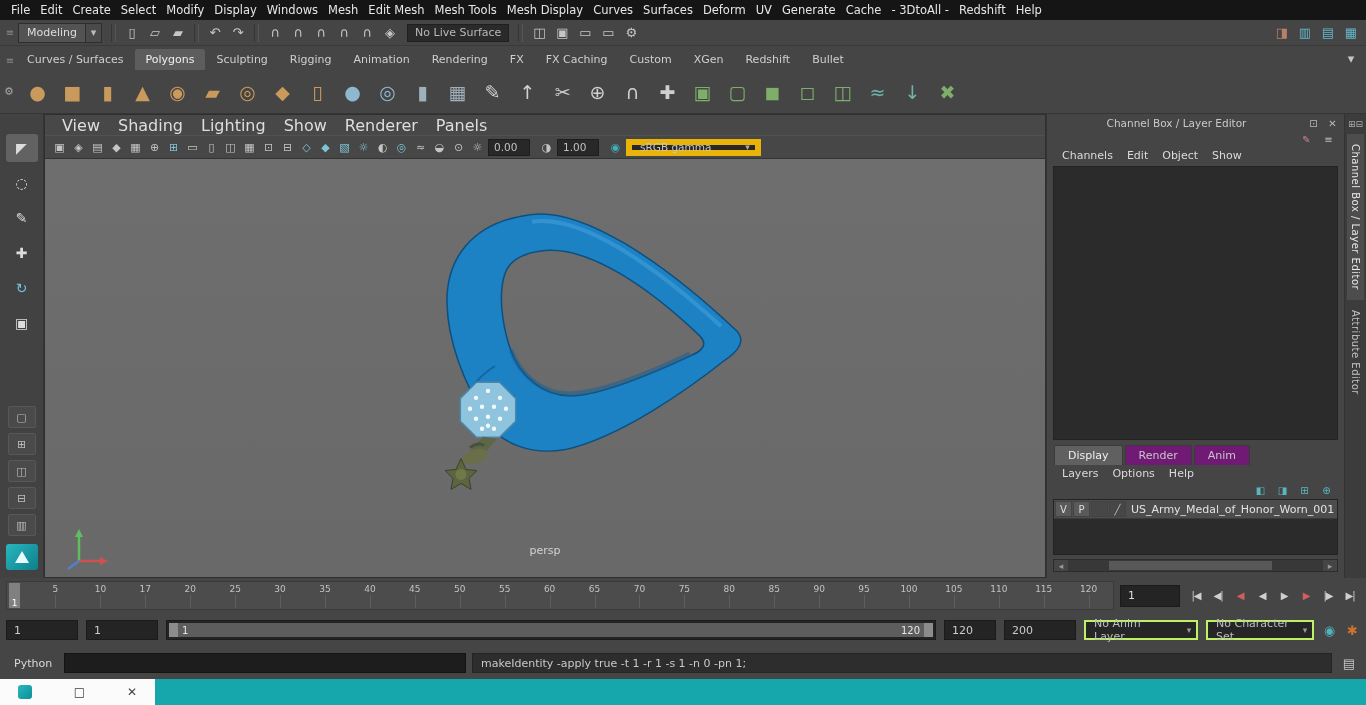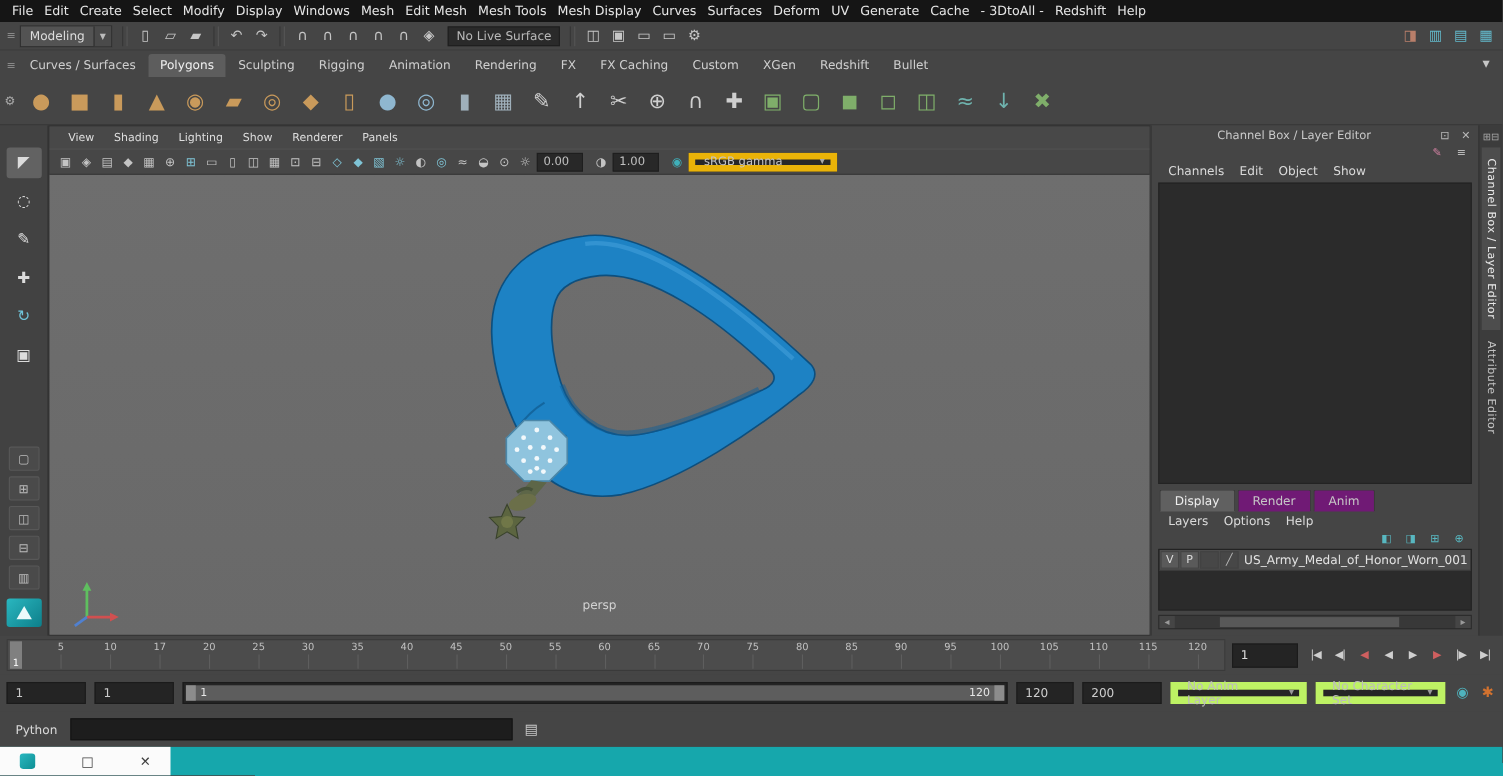--- a/index.html
+++ b/index.html
@@ -46,21 +46,21 @@
   .tool { width:32px; height:28px; display:flex; align-items:center; justify-content:center; font-size:14px; color:#dcdcdc; border-radius:3px; }
   .tool.active { background:#626262; }
   .laybtns { display:flex; flex-direction:column; gap:5px; align-items:center; }
   .laybtn { width:28px; height:22px; border:1px solid #585858; background:#4a4a4a; color:#bdbdbd; display:flex; align-items:center; justify-content:center; font-size:11px; border-radius:2px; }
   .mayalogo { width:32px; height:26px; margin:8px auto 8px; background:linear-gradient(135deg,#2ab7c0,#0d7f8a); border-radius:3px; display:flex; align-items:center; justify-content:center; }
   .tri { width:0; height:0; border-left:7px solid transparent; border-right:7px solid transparent; border-bottom:12px solid #eafafb; }
 
   
   .viewport { flex:1; display:flex; flex-direction:column; min-width:0; border:1px solid #2f2f2f; }
   .vpmenus { height:20px; background:#484848; display:flex; align-items:center; padding-left:8px; flex:none; }
-  .vpm { padding:0 9px; font-size:10px; color:#dedede; }
+  .vpm { padding:0 9px; font-size:16px; color:#dedede; }
   .vptoolbar { height:24px; background:#474747; border-top:1px solid #525252; border-bottom:1px solid #333; display:flex; align-items:center; padding:0 6px; gap:2px; flex:none; }
   .vicons { display:flex; align-items:center; gap:2px; }
   .vicon { width:17px; height:18px; display:flex; align-items:center; justify-content:center; font-size:11px; color:#c4c4c4; }
   .vfield { width:42px; height:17px; background:#282828; border:1px solid #1e1e1e; color:#c0c0c0; display:flex; align-items:center; padding:0 5px; font-size:10.5px; margin-right:6px; }
   .vdd { height:17px; background:#282828; border:6px solid #eab308; display:flex; align-items:center; }
   .vdd span:first-child { padding:0 8px; color:#c6c6c6; font-size:10.5px; width:108px; }
   .vdd .dd { width:15px; text-align:center; color:#aaa; font-size:9px; }
   .cm { color:#3fb0ba; }
   .canvas { flex:1; position:relative; background:linear-gradient(#6e6e6e,#696969); overflow:hidden; }
   .model { position:absolute; inset:0; width:100%; height:100%; }
@@ -115,21 +115,21 @@
   
   .rangerow { height:34px; background:#454545; display:flex; align-items:center; padding:0 6px; gap:8px; flex:none; }
   .rfield { height:20px; background:#242424; border:1px solid #1b1b1b; color:#ccc; display:flex; align-items:center; padding:0 7px; }
   .w72 { width:72px; } .w52 { width:52px; }
   .rslider { flex:1; height:20px; background:#242424; border:1px solid #1b1b1b; position:relative; }
   .rbar { position:absolute; inset:2px; background:#5d5d5d; }
   .rhandle { position:absolute; top:2px; bottom:2px; width:9px; background:#8c8c8c; }
   .rhandle.l { left:2px; } .rhandle.r { right:2px; }
   .rlab { position:absolute; top:2px; font-size:10px; color:#e6e6e6; line-height:16px; }
   .rlab.l { left:15px; } .rlab.r { right:15px; }
-  .rdd { height:20px; background:#262626; border:7px solid #bef264; display:flex; align-items:center; }
+  .rdd { height:20px; background:#262626; border:2px solid #bef264; display:flex; align-items:center; }
   .rdd span:first-child { padding:0 8px; color:#bdbdbd; }
   .rdd .dd { width:14px; color:#999; font-size:9px; text-align:center; }
   .wdd1 span:first-child { width:96px; } .wdd2 span:first-child { width:90px; }
   .ricons { display:flex; gap:8px; align-items:center; }
   .ricons .cbicon { font-size:13px; }
 
   
   .cmdrow { height:32px; background:#454545; display:flex; align-items:center; padding:0 6px; gap:6px; flex:none; }
   .cmdlabel { width:52px; padding-left:8px; color:#dadada; }
   .cmdinput { width:402px; height:20px; background:#1d1d1d; border:1px solid #141414; }
@@ -532,20 +532,21 @@
     <div class="ricons">
 
     <span class="cbicon" style="color: rgb(79, 179, 189);">◉</span>
         <span class="cbicon" style="color: rgb(210, 114, 47);">✱</span>
       </div>
   </div>
 
   <div class="cmdrow">
     <span class="cmdlabel">Python</span>
     <div class="cmdinput"></div>
+    <div class="cmdout">makeIdentity -apply true -t 1 -r 1 -s 1 -n 0 -pn 1;</div>
     <span class="ticon">▤</span>
   </div>
 
   <div class="taskbar">
     <div class="taskitem">
       <span class="appicon"></span>
       <span class="winbtn">□</span>
       <span class="winbtn">✕</span>
     </div>
   </div>

